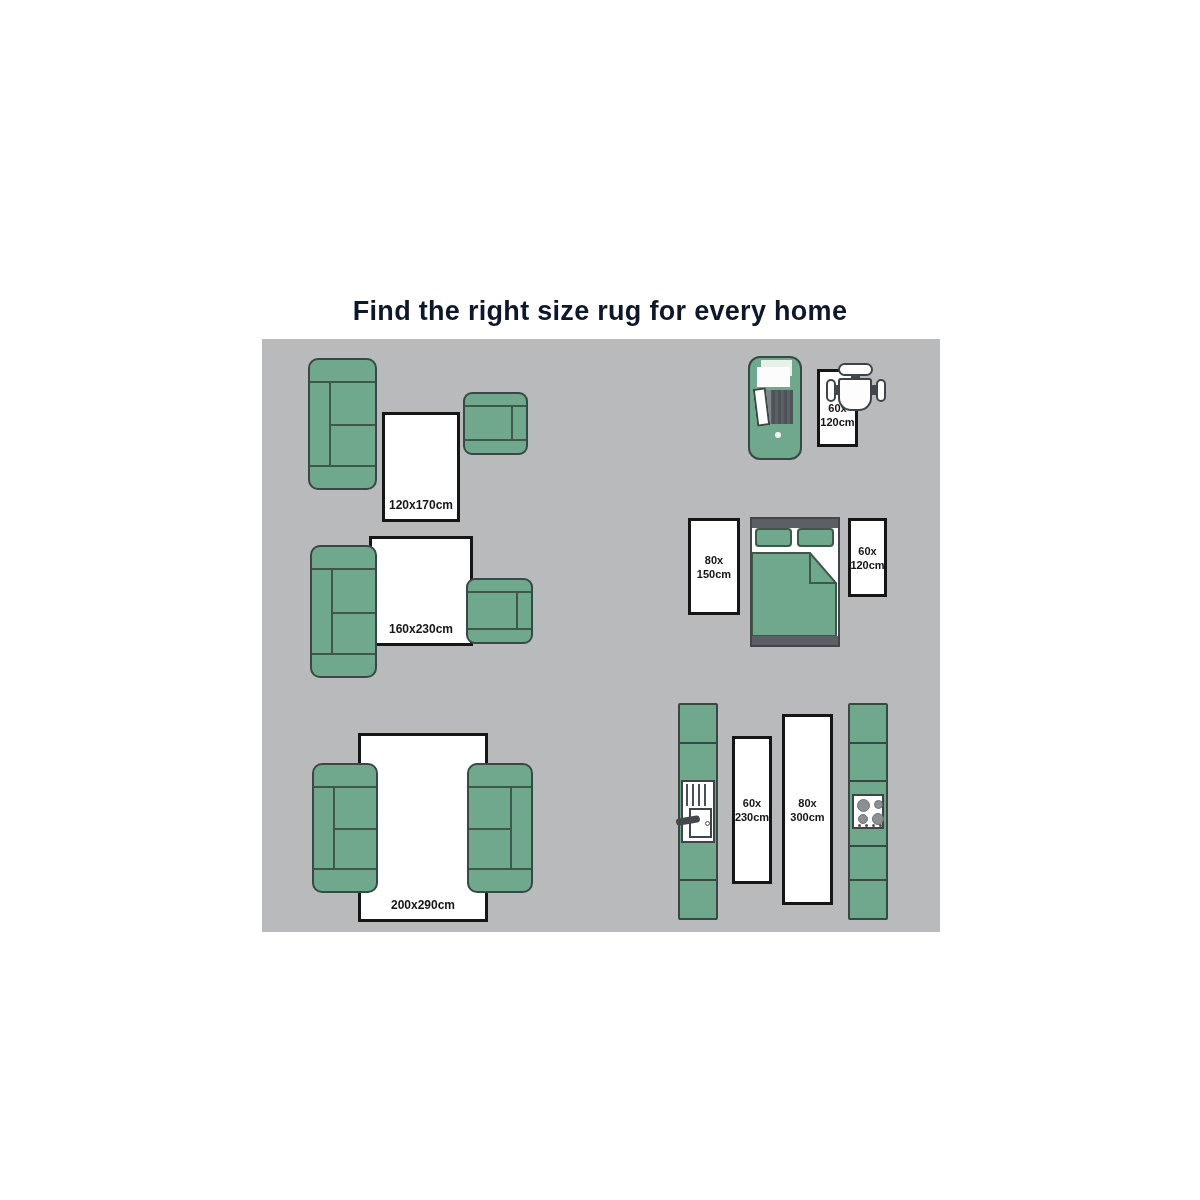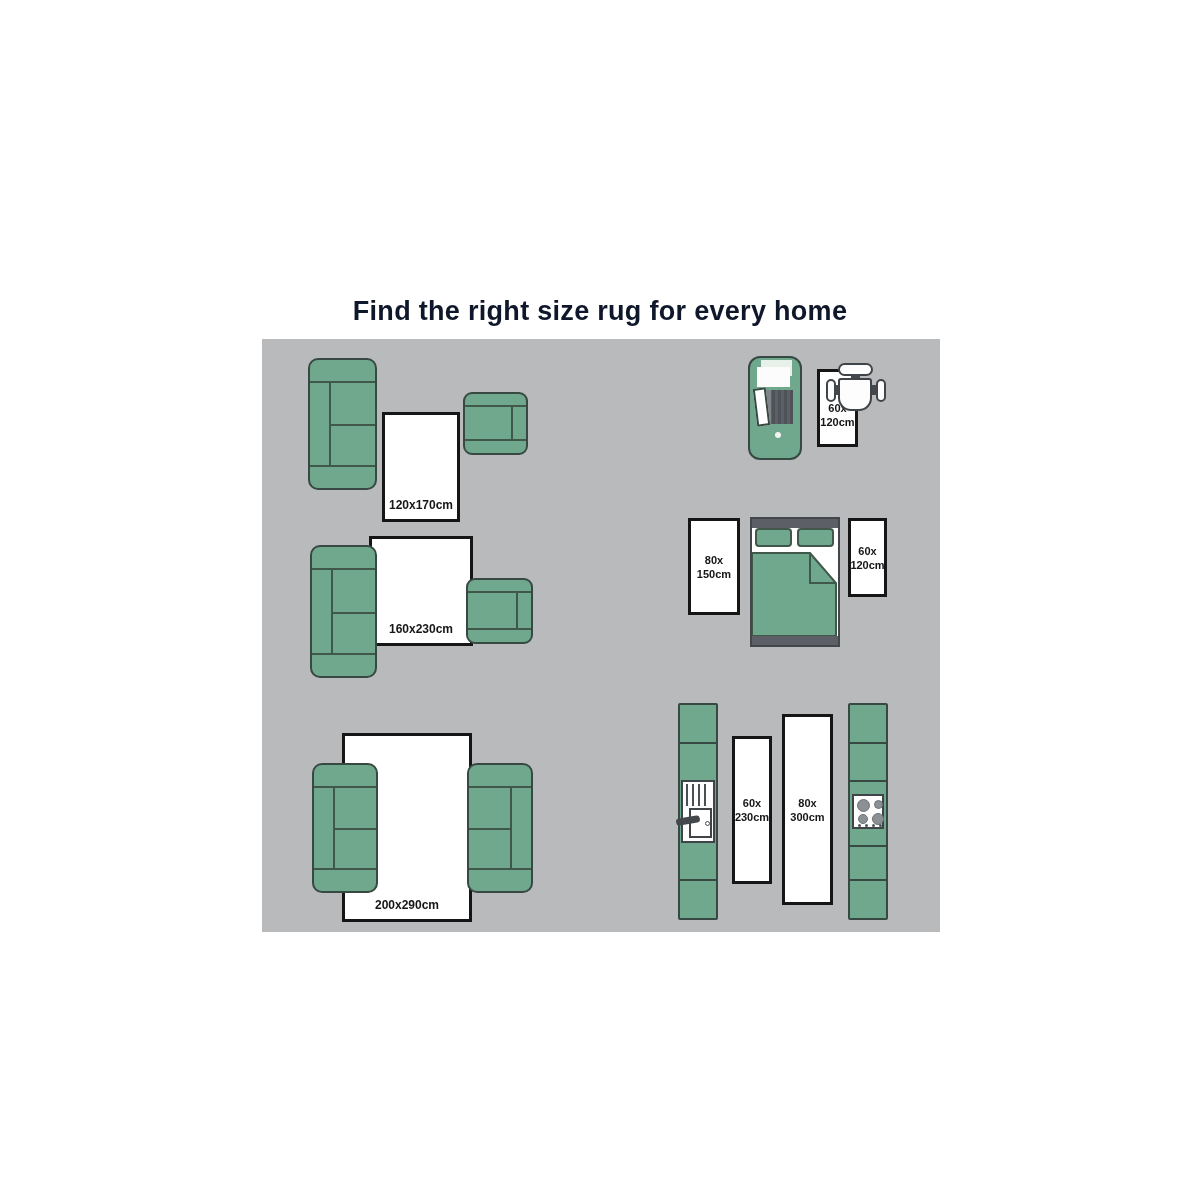--- a/index.html
+++ b/index.html
@@ -122,21 +122,21 @@
       <i class="hline" style="left:19px;right:0;top:65px;"></i>
     </div>
     <div class="green armchair" style="left:204px;top:239px;width:67px;height:66px;">
       <i class="hline" style="left:0;right:0;top:11px;"></i>
       <i class="hline" style="left:0;right:0;bottom:12px;"></i>
       <i class="vline" style="right:13px;top:13px;bottom:14px;"></i>
     </div>
   </div>
 
   <div class="abs" style="left:0;top:0;width:0;height:0;">
-    <div class="rug bottom" style="left:80px;top:394px;width:130px;height:189px;text-align:right;">
+    <div class="rug bottom" style="left:96px;top:394px;width:130px;height:189px;text-align:right;">
       <span class="lbl1">200x290cm</span>
     </div>
     <div class="green sofa" style="left:50px;top:424px;width:66px;height:130px;">
       <i class="hline" style="left:0;right:0;top:21px;"></i>
       <i class="hline" style="left:0;right:0;bottom:21px;"></i>
       <i class="vline" style="left:19px;top:23px;bottom:23px;"></i>
       <i class="hline" style="left:19px;right:0;top:63px;"></i>
     </div>
     <div class="green sofa" style="left:205px;top:424px;width:66px;height:130px;">
       <i class="hline" style="left:0;right:0;top:21px;"></i>

